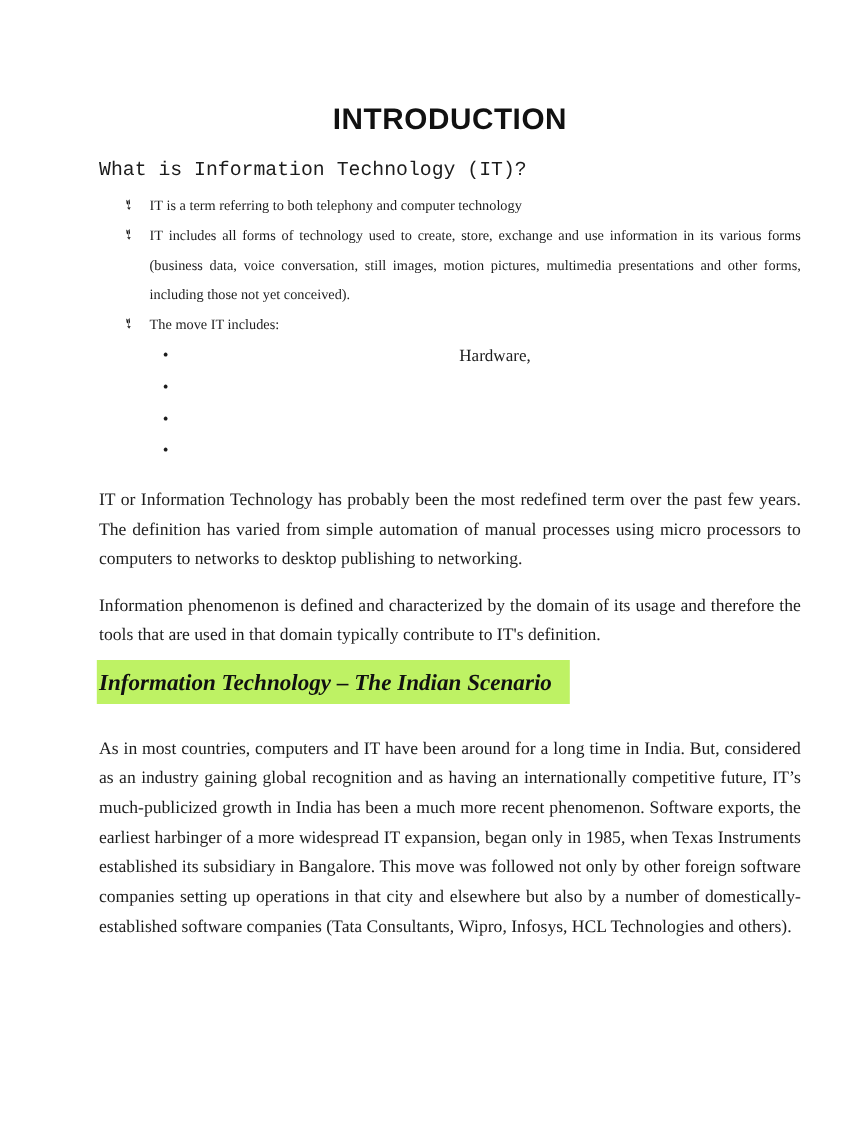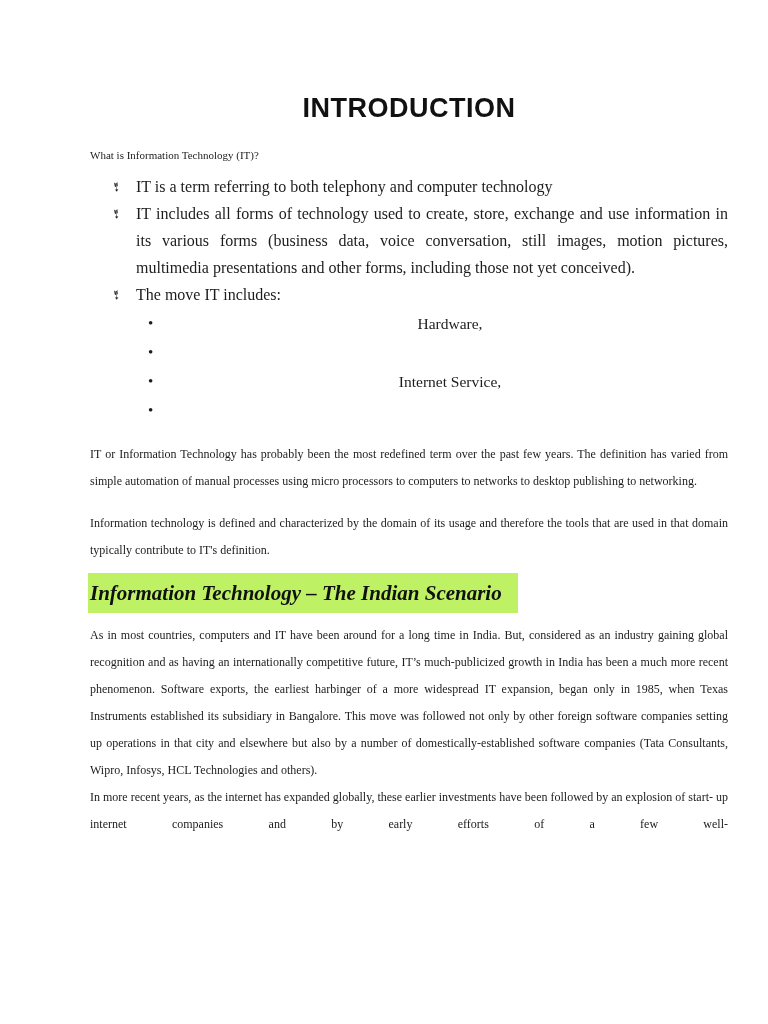--- a/index.html
+++ b/index.html
@@ -25,22 +25,23 @@
     font-family: "Liberation Sans", "DejaVu Sans", sans-serif;
     font-weight: 700;
     font-size: 27px;
     line-height: 28px;
     letter-spacing: 0.5px;
     text-align: center;
     color: #111111;
   }
   .question {
     margin: 20px 0 0 0;
-    font-size: 11px;
+    font-size: 18px;
     line-height: 27px;
+    font-family: Liberation Mono, monospace;
   }
   .arrow-list {
     margin: 4px 0 0 0;
   }
   .arrow-item {
     display: flex;
     align-items: flex-start;
   }
   .arrow-bullet {
     flex: 0 0 25px;
@@ -49,21 +50,21 @@
     font-size: 13px;
     line-height: 27px;
     color: #111111;
   }
   .arrow-bullet .glyph {
     display: inline-block;
     transform: rotate(38deg);
   }
   .arrow-item .item-text {
     flex: 1;
-    font-size: 16px;
+    font-size: 13px;
     line-height: 27px;
     text-align: justify;
   }
   .dot-list {
     margin: 1px 0 0 0;
   }
   .dot-item {
     display: flex;
     align-items: flex-start;
     margin-top: 2px;
@@ -75,21 +76,21 @@
     line-height: 27px;
   }
   .dot-item .item-text {
     flex: 1;
     font-size: 15.5px;
     line-height: 27px;
     text-align: center;
   }
   .para {
     margin: 0;
-    font-size: 12px;
+    font-size: 16px;
     line-height: 27px;
     text-align: justify;
   }
   .para-1 { margin-top: 17px; }
   .para-2 { margin-top: 15px; }
   .section-heading-wrap {
     margin-top: 9px;
   }
   .section-heading {
     display: block;
@@ -97,21 +98,21 @@
     margin-left: -2px;
     padding: 7px 0 7px 2px;
     background: #bef264;
     font-family: "Liberation Serif", "DejaVu Serif", serif;
     font-weight: 700;
     font-style: italic;
     font-size: 21px;
     line-height: 26px;
     color: #111111;
   }
-  .para-3 { margin-top: 9px; }
+  .para-3 { margin-top: 27px; }
   .para-4 { margin-top: 0; text-align-last: justify; }
 </style>
 </head>
 <body>
 
 <div class="page">
   <div class="content">
 
     <h1 class="doc-title">INTRODUCTION</h1>
 
@@ -137,35 +138,33 @@
       <div class="dot-list">
         <div class="dot-item">
           <span class="dot-bullet">•</span>
           <div class="item-text">Hardware,</div>
         </div>
         <div class="dot-item">
           <span class="dot-bullet">•</span>
         </div>
         <div class="dot-item">
           <span class="dot-bullet">•</span>
-          <div class="item-text">Internet Service,</div>
         </div>
         <div class="dot-item">
           <span class="dot-bullet">•</span>
         </div>
       </div>
 
     </div>
 
     <p class="para para-1">IT or Information Technology has probably been the most redefined term over the past few years. The definition has varied from simple automation of manual processes using micro processors to computers to networks to desktop publishing to networking.</p>
 
-    <p class="para para-2">Information technology is defined and characterized by the domain of its usage and therefore the tools that are used in that domain typically contribute to IT's definition.</p>
+    <p class="para para-2">Information phenomenon is defined and characterized by the domain of its usage and therefore the tools that are used in that domain typically contribute to IT's definition.</p>
 
     <div class="section-heading-wrap">
       <span class="section-heading">Information Technology – The Indian Scenario</span>
     </div>
 
     <p class="para para-3">As in most countries, computers and IT have been around for a long time in India. But, considered as an industry gaining global recognition and as having an internationally competitive future, IT’s much-publicized growth in India has been a much more recent phenomenon. Software exports, the earliest harbinger of a more widespread IT expansion, began only in 1985, when Texas Instruments established its subsidiary in Bangalore. This move was followed not only by other foreign software companies setting up operations in that city and elsewhere but also by a number of domestically-established software companies (Tata Consultants, Wipro, Infosys, HCL Technologies and others).</p>
 
-    <p class="para para-4">In more recent years, as the internet has expanded globally, these earlier investments have been followed by an explosion of start- up internet companies and by early efforts of a few well-</p>
 
   </div>
 </div>
 
 </body></html>

